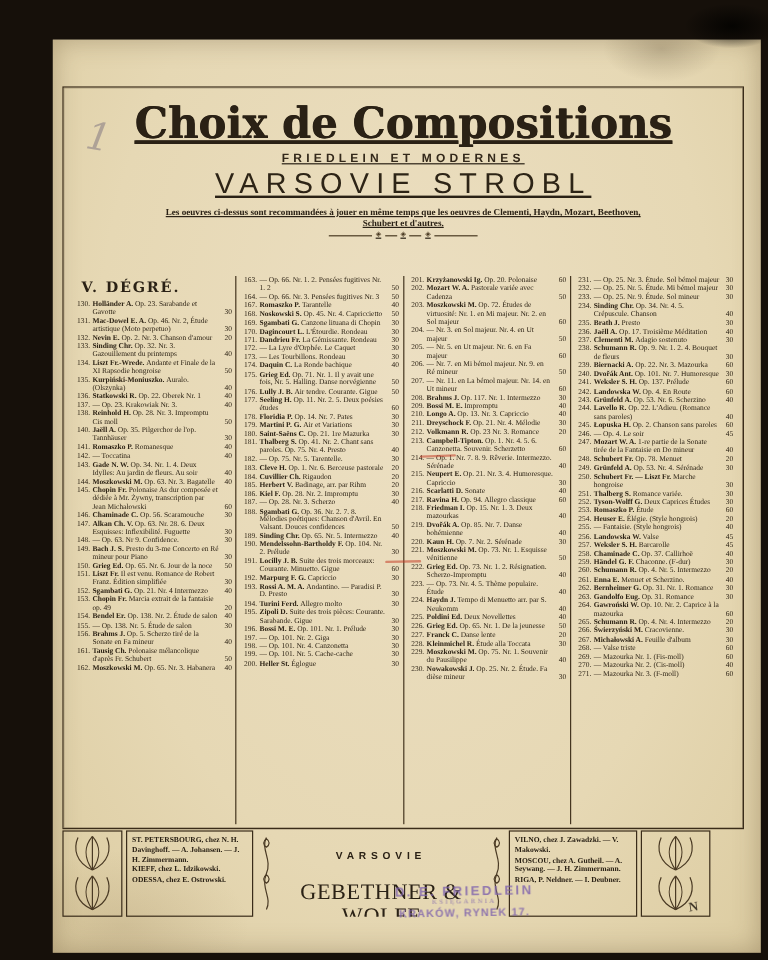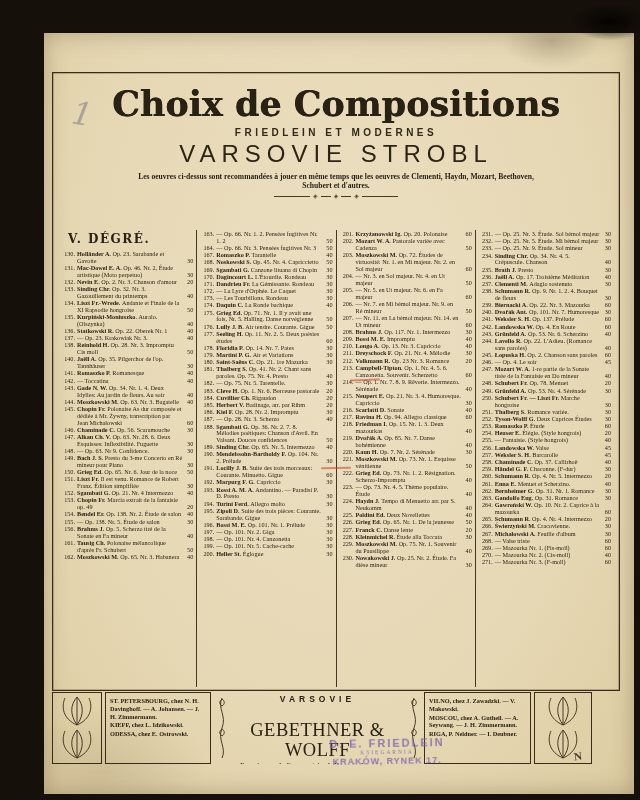--- a/index.html
+++ b/index.html
@@ -11,21 +11,21 @@
   .smudge{position:absolute;right:0;top:0;width:100px;height:48px;z-index:4;pointer-events:none;
     background:radial-gradient(55px 26px at 70% 45%, rgba(4,3,1,.95), rgba(4,3,1,0) 72%);}
   .paper{position:absolute;left:44px;top:33px;width:590px;height:761px;z-index:1;
     background:
       radial-gradient(70px 40px at 86% 1%, rgba(60,45,25,.22), transparent 70%),
       radial-gradient(150px 90px at 10% 97%, rgba(120,95,60,.15), transparent 70%),
       radial-gradient(ellipse at 50% 38%, #ecdfc2 0%, #e6d8b4 62%, #dccca1 100%);
     box-shadow:inset 0 0 22px rgba(90,70,40,.35);}
   .frame{position:absolute;left:8px;top:39px;width:566px;height:617px;
     border:1.6px solid #3a2c19;box-shadow:inset 0 0 0 .5px rgba(58,44,25,.55);
-    text-align:center;color:#2a2115;}
+    text-align:center;color:#2a2115;text-decoration:underline;}
   .title{font-family:"DejaVu Serif",serif;font-weight:700;font-size:36px;line-height:40px;
     margin-top:10px;transform:scaleX(.97);text-shadow:.5px 0 0 currentColor;}
   .subtitle{font-family:"Liberation Sans",sans-serif;font-size:10px;font-weight:700;
     letter-spacing:3.5px;margin-top:4px;color:#33281a;}
   .pourline{margin-top:4px;font-size:10.5px;font-weight:700;white-space:nowrap;}
   .pour{font-family:"DejaVu Serif",serif;font-size:18px;font-weight:700;letter-spacing:1px;}
   .piano{font-family:"DejaVu Serif",serif;font-size:19px;font-weight:700;letter-spacing:4px;}
   .author{font-family:"Liberation Sans",sans-serif;font-size:24px;letter-spacing:6px;
     font-weight:400;margin-top:2px;color:#2d2416;}
   .author-sub{font-size:9px;margin-top:1px;}
@@ -47,21 +47,21 @@
   .footer{position:absolute;left:8px;top:659px;width:540px;height:72px;display:flex;
     align-items:stretch;gap:3px;color:#2a2115;}
   .orn-panel{border:1.5px solid #3a2c19;display:flex;align-items:center;justify-content:center;
     overflow:hidden;flex:none;}
   .orn-left{width:48px;}  .orn-right{width:56px;}
   .addr-box{border:1.5px solid #3a2c19;padding:4px 4px 2px 4px;font-size:6.3px;line-height:7.8px;
     font-weight:700;flex:none;overflow:hidden;}
   .addr-left{width:96px;}  .addr-right{width:97px;}
   .addr-line{margin-bottom:1px;}
   .vert-orn{width:15px;flex:none;display:flex;align-items:center;justify-content:center;}
-  .pub-box{flex:1;text-align:center;padding-top:2px;overflow:hidden;}
+  .pub-box{flex:1;text-align:center;padding-top:16px;overflow:hidden;}
   .pub-city{font-family:"Liberation Sans",sans-serif;font-size:8.5px;letter-spacing:4px;font-weight:700;}
   .pub-name{font-size:18.5px;line-height:20px;letter-spacing:.5px;margin-top:16px;}
   .pub-desc{font-size:6.4px;font-weight:700;line-height:7.4px;margin-top:1px;}
   .pub-branches{font-size:8.2px;font-weight:700;margin-top:2px;letter-spacing:1px;
     text-decoration:underline line-through;text-decoration-thickness:1px;}
   .stamp{position:absolute;left:248px;top:704px;width:190px;z-index:5;text-align:center;
     color:#7e62ad;transform:rotate(-1deg);opacity:.82;filter:blur(.2px);pointer-events:none;}
   .stamp .s1{font-family:"Liberation Sans",sans-serif;font-size:11px;font-weight:700;letter-spacing:2px;}
   .stamp .s2{font-size:5.5px;letter-spacing:2px;margin-top:0;}
   .stamp .s3{font-family:"Liberation Sans",sans-serif;font-size:9px;font-weight:700;letter-spacing:1px;margin-top:1px;}

